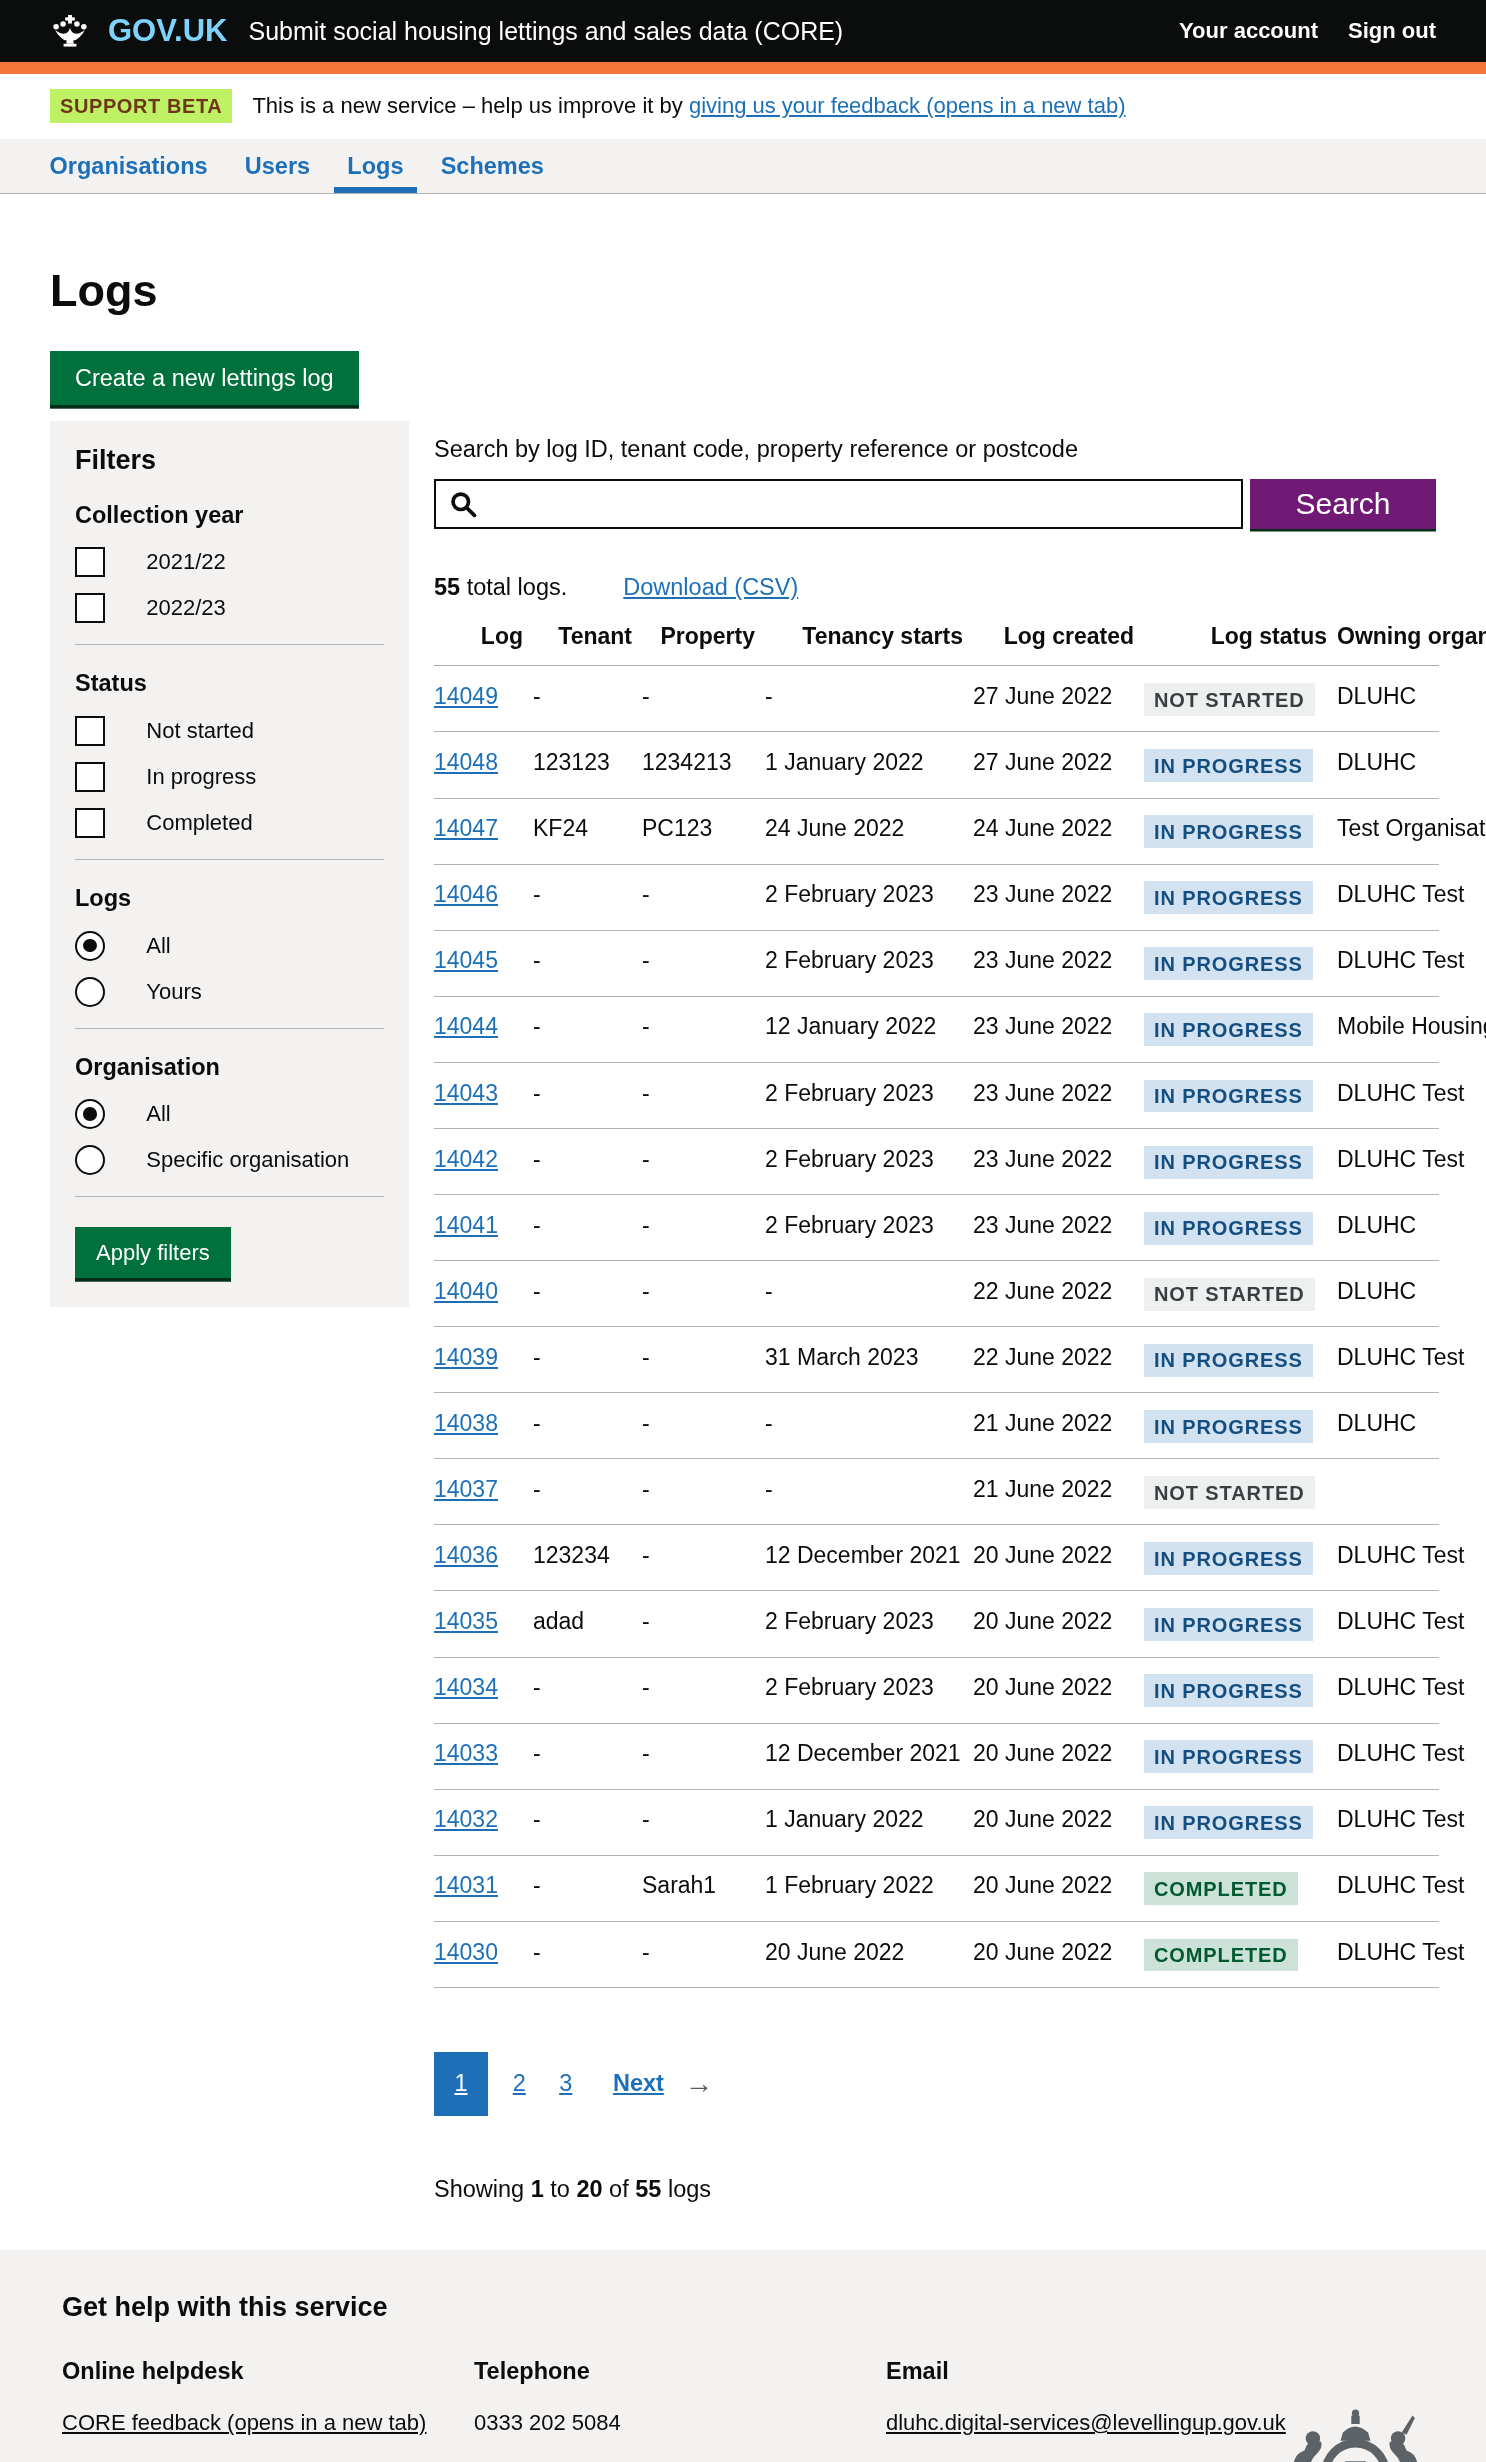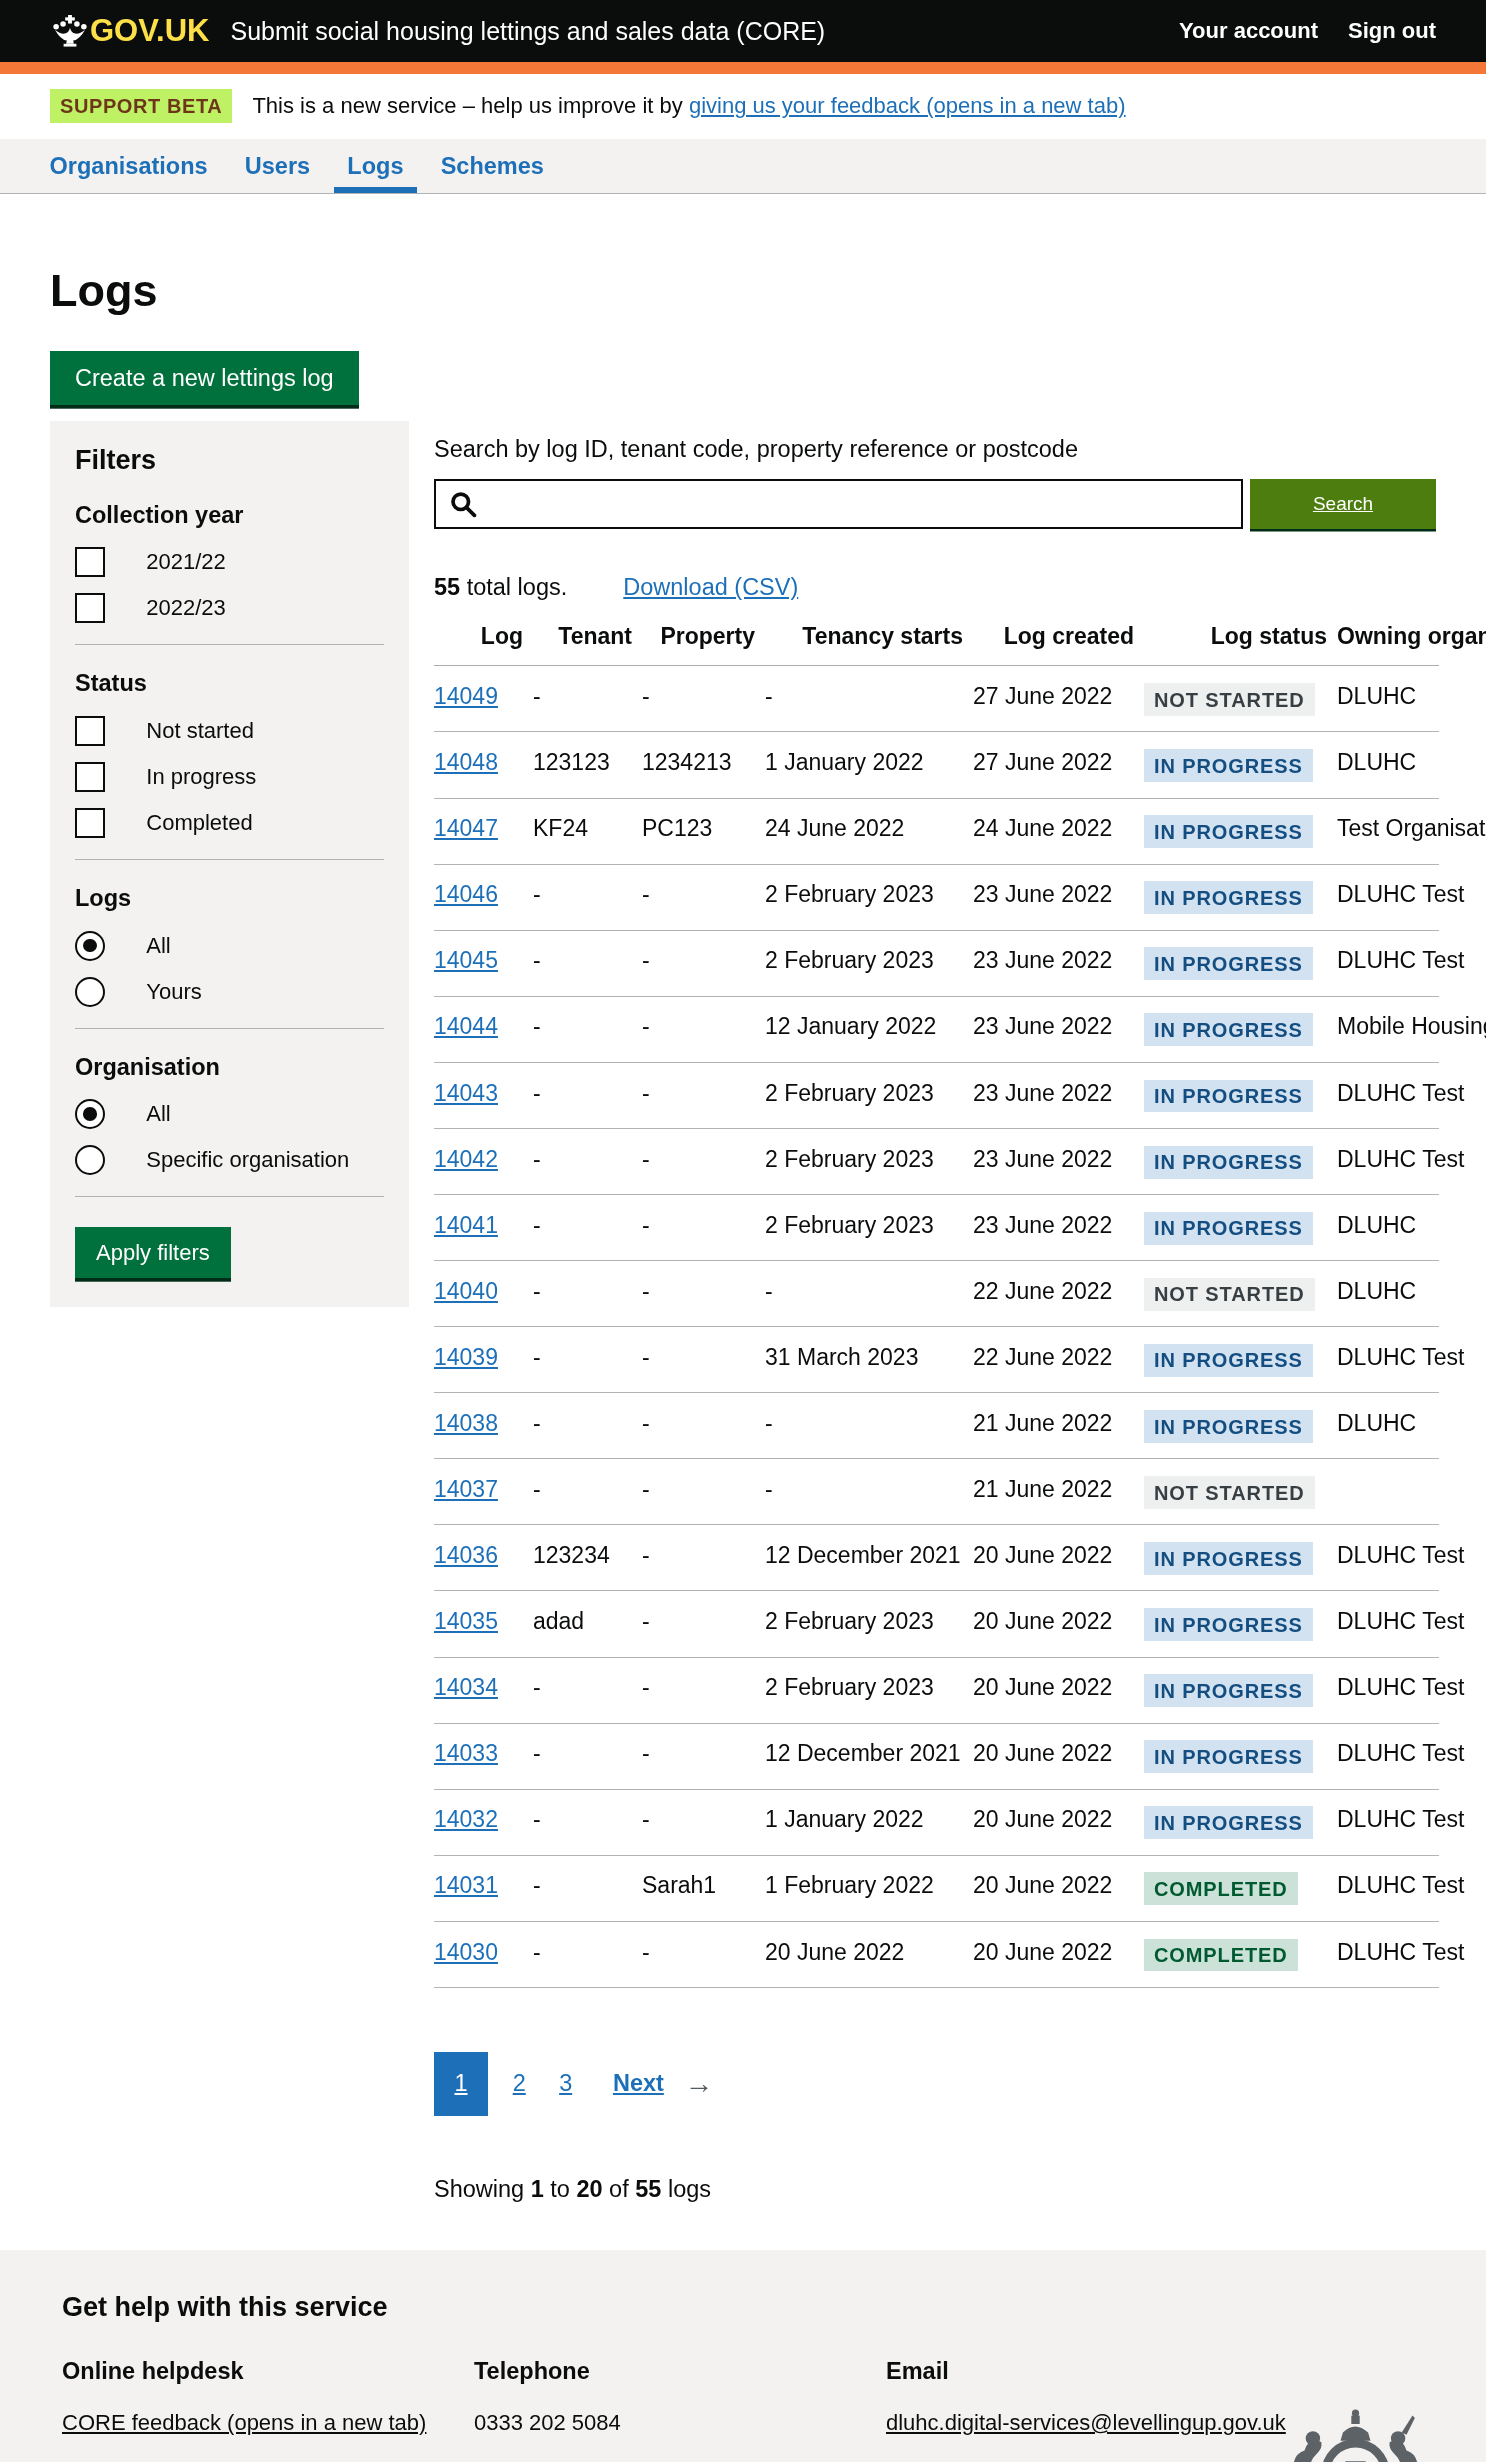--- a/index.html
+++ b/index.html
@@ -10,21 +10,21 @@
     color: #0b0c0c;
     font-family: "Liberation Sans", sans-serif;
     font-size: 22px;
   }
   a { cursor: pointer; }
   .container { padding: 0 50px; }
 
   
   .topbar { background: #0b0c0c; border-bottom: 12.4px solid #f47738; }
   .topbar-inner { height: 62px; display: flex; align-items: center; }
-  .logo { display: flex; align-items: center; gap: 0; color: #fde047; font-weight: bold; font-size: 31px; text-decoration: none; text-align: right; }
+  .logo { display: flex; align-items: center; gap: 18px; color: #7dd3fc; font-weight: bold; font-size: 31px; text-decoration: none; text-align: right; }
   .service-name { color: #fff; font-size: 25px; font-weight: 400; margin-left: 21px; text-decoration: none; }
   .header-links { margin-left: auto; display: flex; gap: 30px; }
   .header-links a { color: #fff; font-weight: bold; font-size: 22px; text-decoration: none; }
 
   
   .phase-banner { padding: 15px 0 16px; background: #fff; }
   .phase-inner { display: flex; align-items: center; gap: 20px; }
   .phase-tag { background: #bef264; color: #6e3619; font-weight: bold; font-size: 20px; letter-spacing: 0.6px; padding: 6.2px 10px 5px; white-space: nowrap; }
   .phase-text { font-size: 22px; }
   .phase-text a { color: #1d70b8; text-decoration: underline; }
@@ -54,21 +54,21 @@
   .apply-btn { background: #00703c; color: #fff; font-size: 22px; font-family: inherit; border: none; padding: 12.4px 21px; box-shadow: 0 3.7px 0 #002d18; margin-top: 5px; cursor: pointer; }
 
   .main-col { flex: 1; padding-top: 15px; min-width: 0; }
 
   
   .search-label { font-size: 23.5px; margin-bottom: 16px; }
   .search-row { display: flex; gap: 7.4px; }
   .search-input-wrap { position: relative; flex: 1; }
   .search-input { width: 100%; height: 50px; border: 2.5px solid #0b0c0c; border-radius: 0; background: #fff; font-size: 22px; font-family: inherit; padding: 0 12.4px 0 54px; }
   .search-icon { position: absolute; left: 15px; top: 10.5px; }
-  .search-btn { width: 186px; height: 50px; flex: none; background: #4d7c0f; color: #fff; border: none; font-size: 19px; font-family: inherit; box-shadow: 0 2.5px 0 #002d18; cursor: pointer; text-decoration: underline; }
+  .search-btn { width: 186px; height: 50px; flex: none; background: #701a75; color: #fff; border: none; font-size: 30px; font-family: inherit; box-shadow: 0 2.5px 0 #002d18; cursor: pointer; }
 
   
   .results-row { display: flex; align-items: baseline; gap: 56px; margin-top: 45px; }
   .total-line { font-size: 23.5px; }
   .total-line b { font-weight: bold; }
   .download-link { color: #1d70b8; font-size: 23.5px; text-decoration: underline; }
 
   
   table.logs { width: 100%; border-collapse: collapse; table-layout: fixed; margin-top: 22px; }
   table.logs th { text-align: right; font-size: 23px; font-weight: bold; padding: 0 10px 15px 0; border-bottom: 1.9px solid #a9adaf; }

